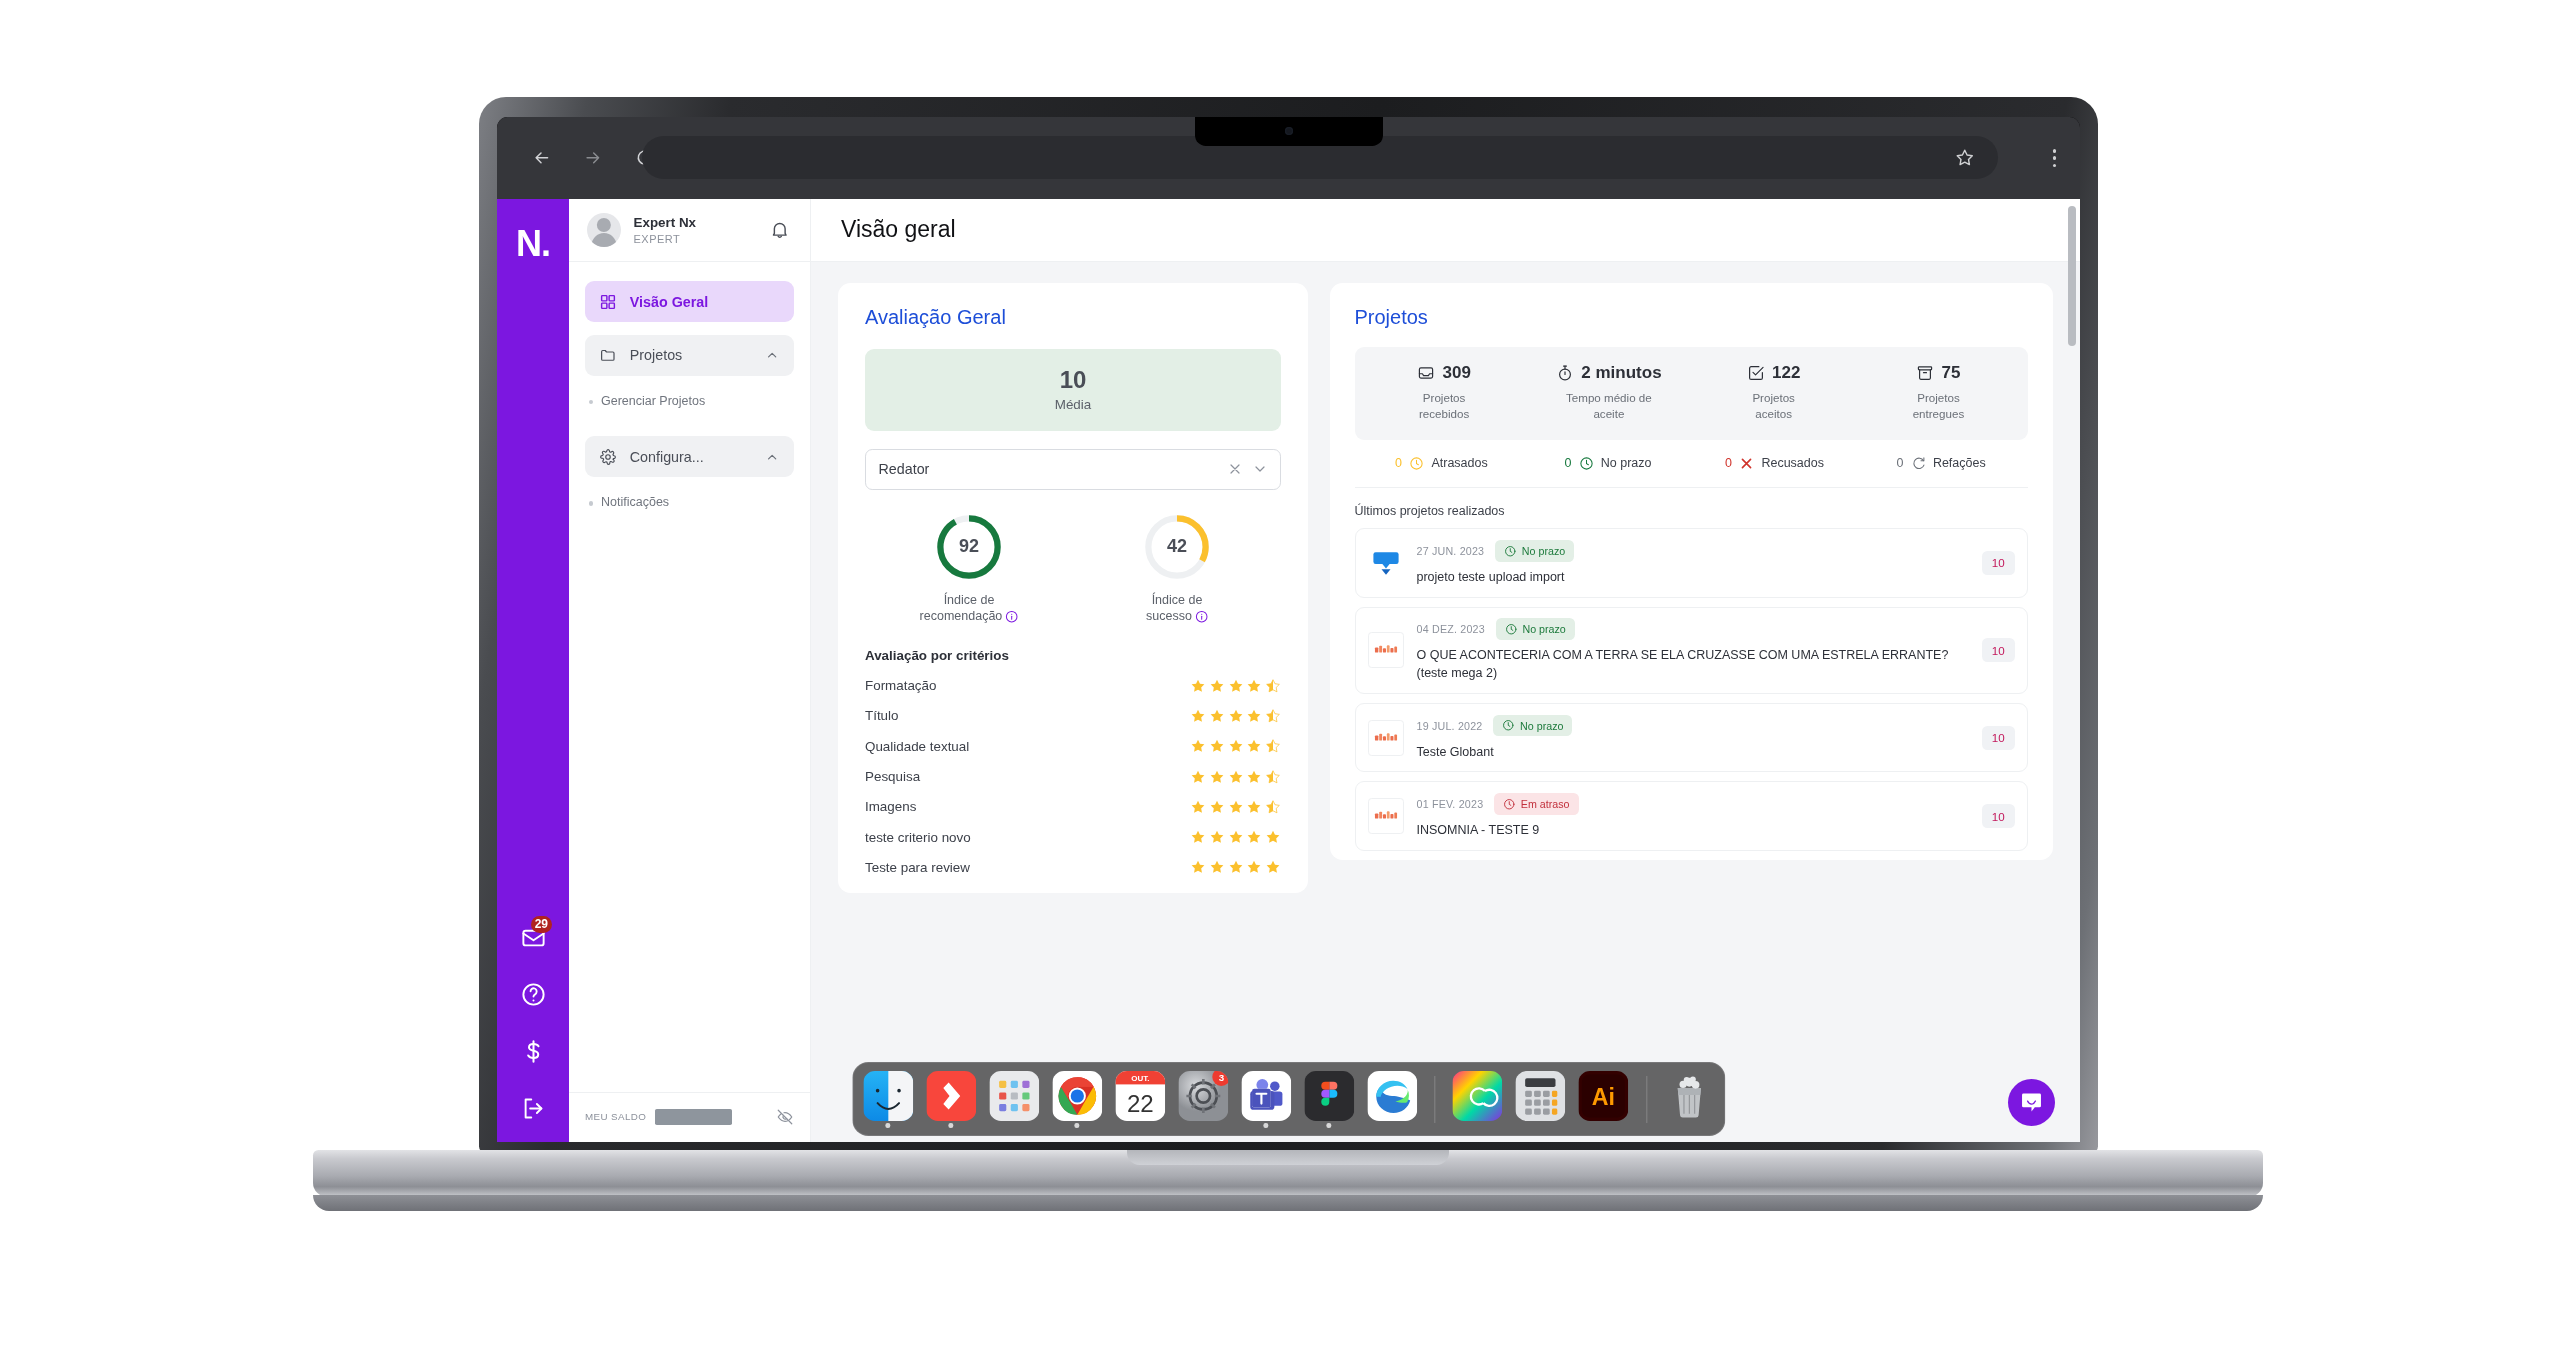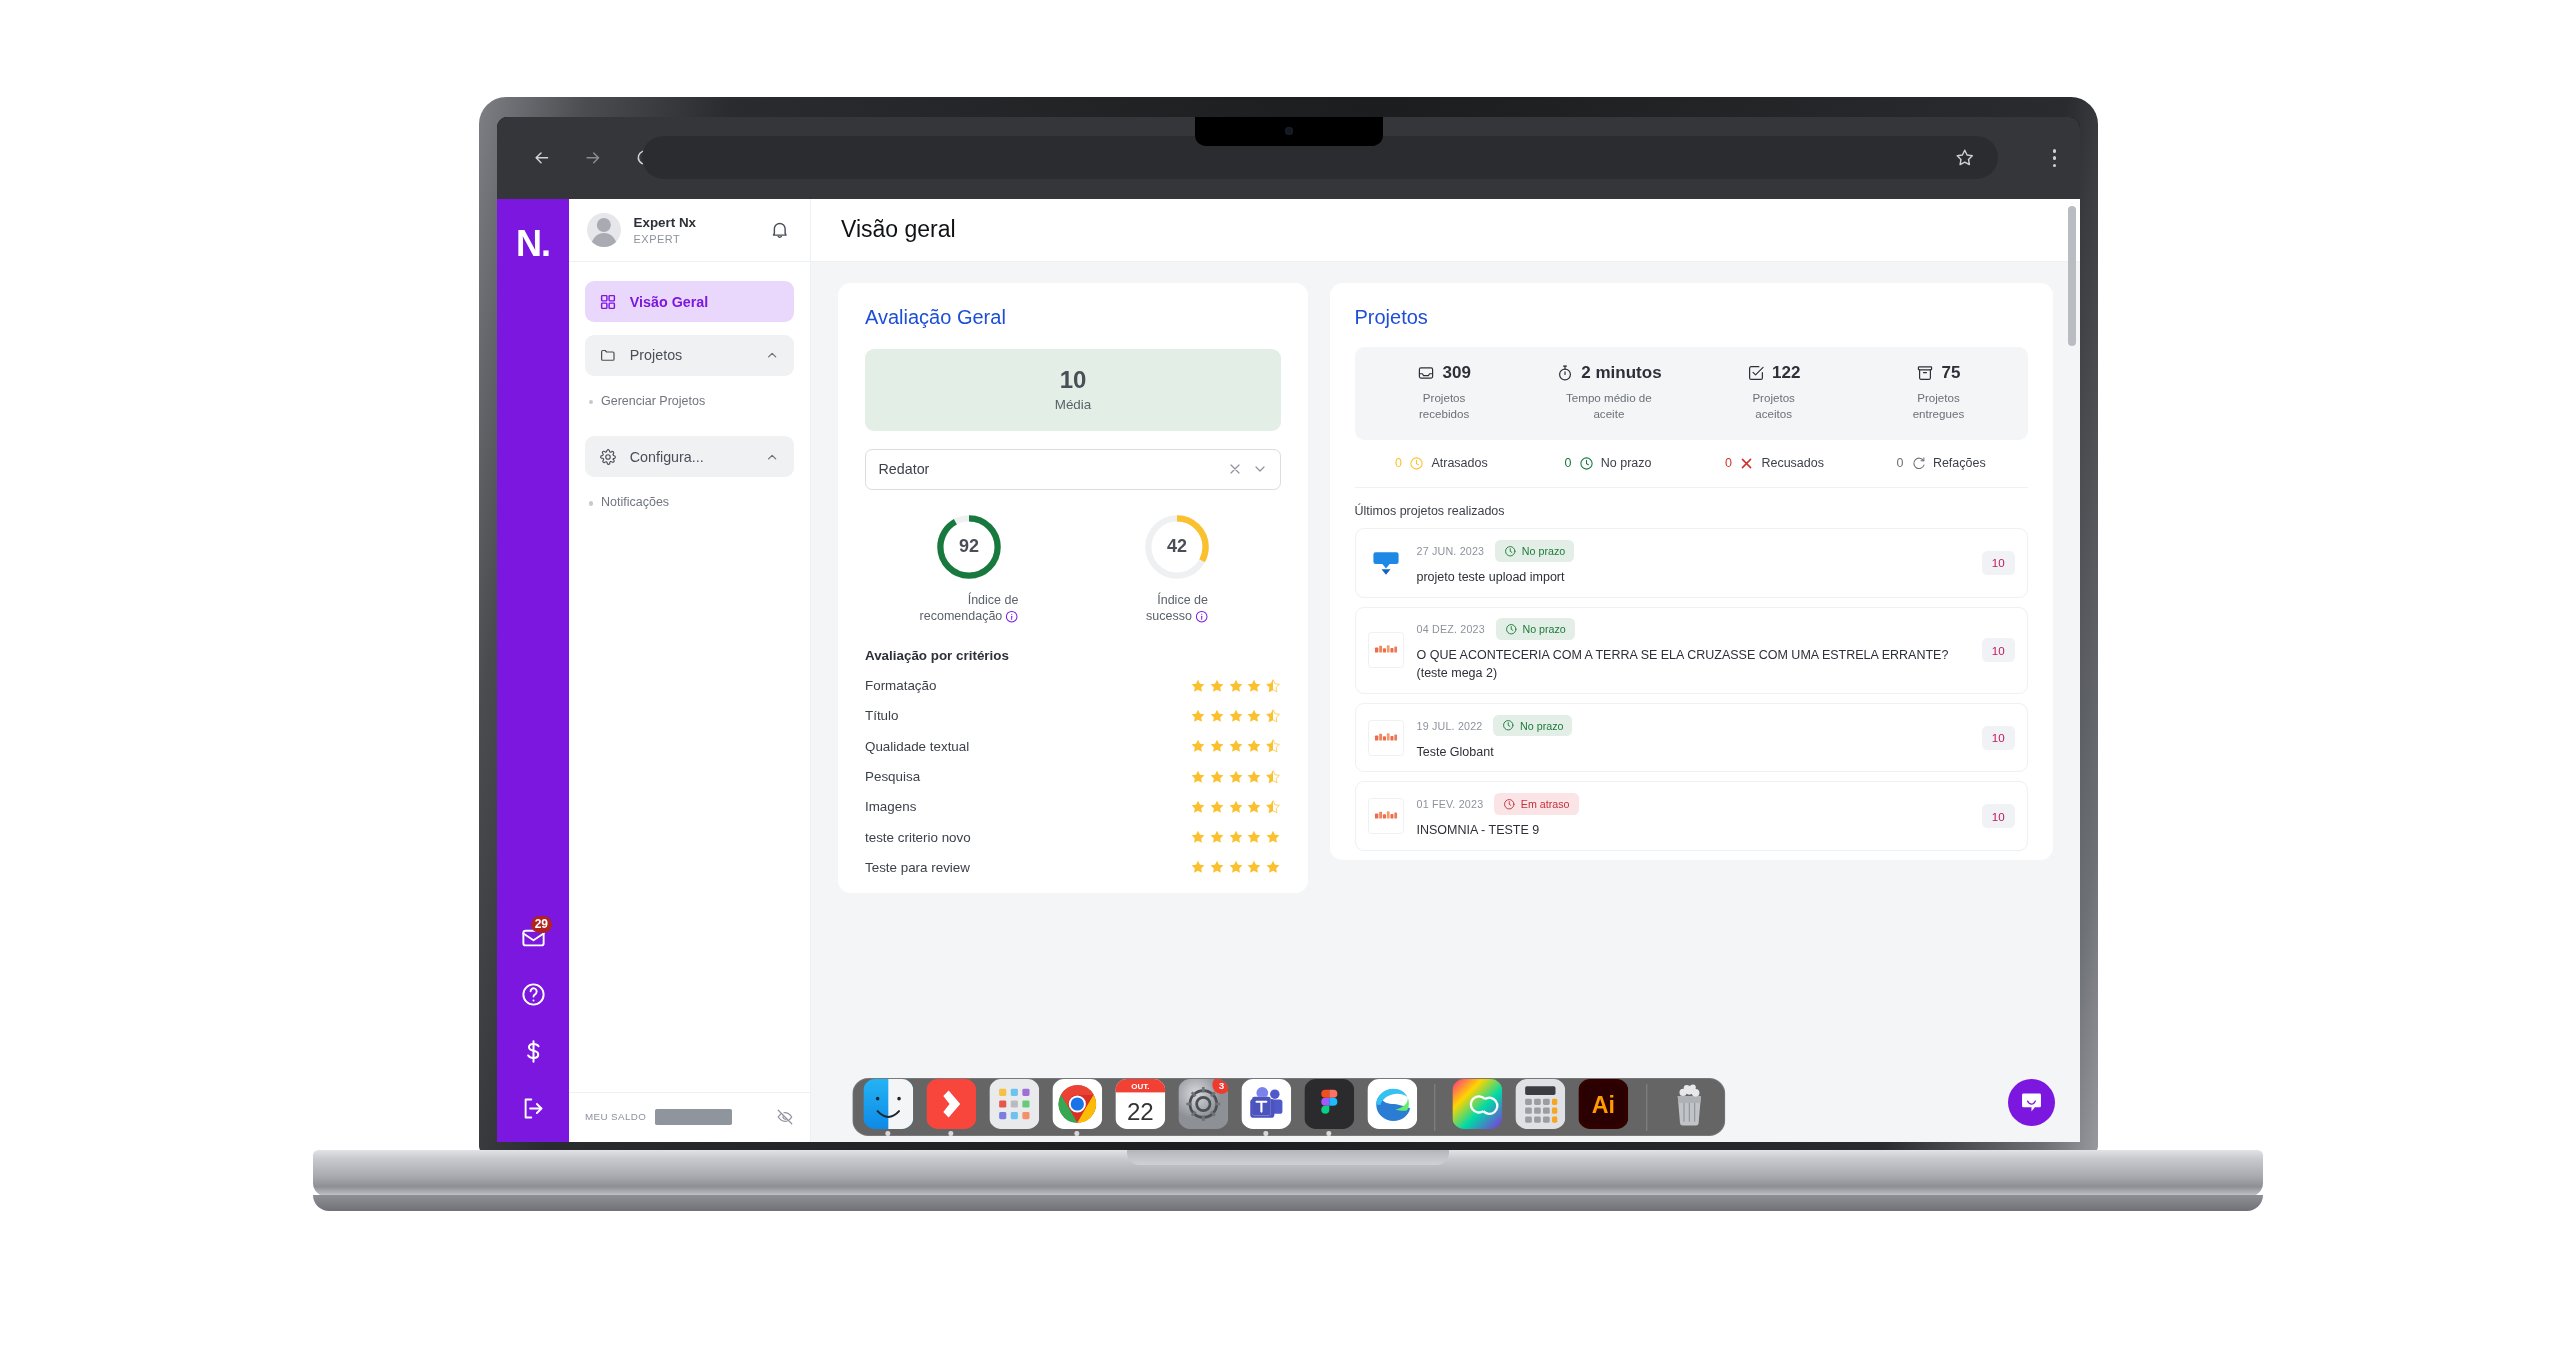--- a/index.html
+++ b/index.html
@@ -175,21 +175,21 @@
   .select .ic { width: 16px; height: 16px; color: #8d929c; }
 
   .gauges { display: flex; margin-top: 23px; }
   .gauge-col { flex: 1; display: flex; flex-direction: column; align-items: center; }
   .gauge { position: relative; width: 68px; height: 68px; }
   .gauge svg { transform: rotate(-90deg); display:block; }
   .gauge-num {
     position: absolute; inset: 0; display: flex; align-items: center; justify-content: center;
     font-size: 18px; font-weight: 700; color: #4a4e57;
   }
-  .gauge-lbl { margin-top: 10.7px; font-size: 12.5px; color: #5c616a; text-align: right; line-height: 1.35; }
+  .gauge-lbl { margin-top: 10.7px; font-size: 12.5px; color: #5c616a; text-align: center; line-height: 1.35; }
   .info-i { display:inline-block; vertical-align:-2.7px; width: 13.4px; height: 13.4px; margin-left:2.7px; }
 
   .crit-title { margin-top: 23px; font-size: 13.4px; font-weight: 600; color: #2d3038; }
   .crit-row {
     display: flex; align-items: center; margin-top: 14.3px;
   }
   .crit-name { font-size: 13.4px; color: #3d414a; flex: 1; }
   .stars { display: flex; gap: 2.7px; color: #FBC02D; }
   .stars svg { width: 16px; height: 16px; display:block; }
 
@@ -248,21 +248,21 @@
   .intercom {
     position: absolute; right: 25px; bottom: 16px; width: 47px; height: 47px;
     border-radius: 50%; background: #7C17E0;
     display: flex; align-items: center; justify-content: center;
   }
   .intercom svg { width: 25px; height: 25px; }
 
   
   .dock {
     position: absolute; left: 50%; bottom: 5.4px; transform: translateX(-50%);
-    height: 58px; background: rgba(60,60,62,0.78);
+    height: 74px; background: rgba(60,60,62,0.78);
     border: 0.9px solid rgba(255,255,255,0.12);
     border-radius: 16px; display: flex; align-items: center;
     padding: 12px 9px; gap: 11px; z-index: 35;
   }
   .dock-sep { width: 0.9px; height: 47px; background: rgba(255,255,255,0.22); margin: 0 5.4px; }
   .dapp { position: relative; width: 52px; height: 57px; display:flex; flex-direction:column; align-items:center; }
   .dicon { width: 50px; height: 50px; border-radius: 11.6px; overflow:hidden; position: relative;
            display:flex; align-items:center; justify-content:center; }
   .dot { width: 4.5px; height: 4.5px; border-radius: 50%; background: rgba(255,255,255,0.75); margin-top: 2.7px; }
   .dot.hidden { visibility: hidden; }

